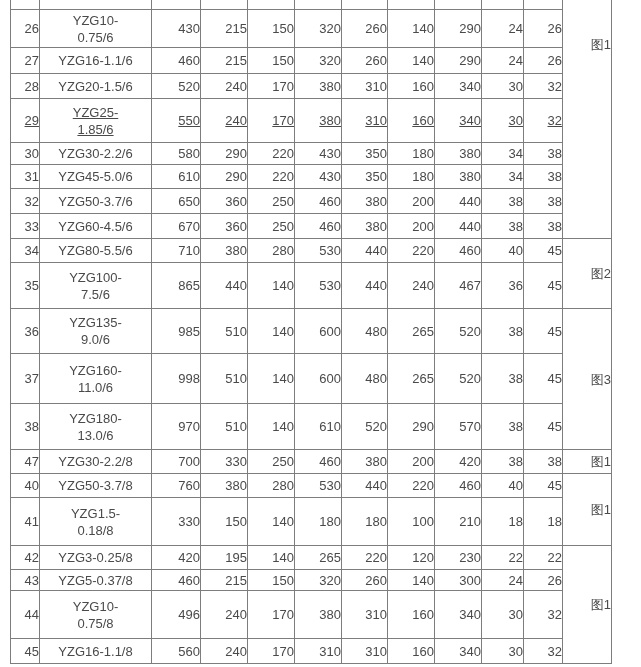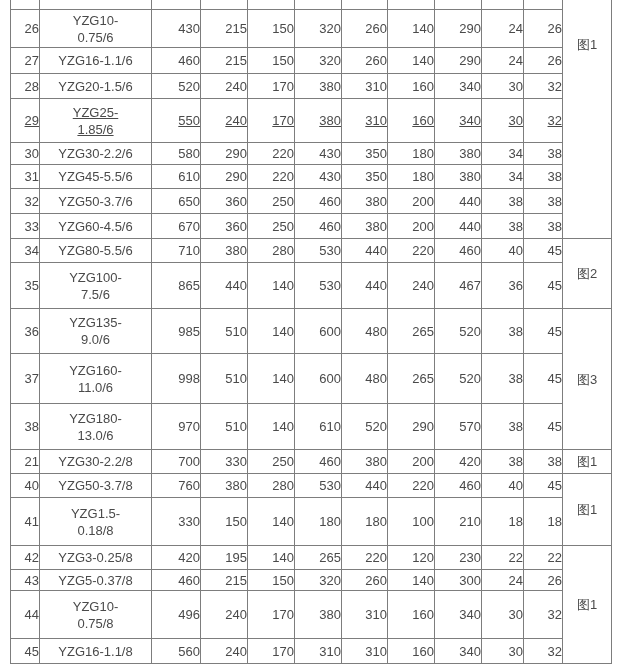--- a/index.html
+++ b/index.html
@@ -41,21 +41,21 @@
   td.model{
     text-align:center;
     white-space:pre-line;
     padding:1px 2px;
   }
   td.num{
     text-align:right;
     padding-right:5px;
   }
   td.fig{
-    text-align:center;
+    text-align:right;
   }
   td.fig.top{
     vertical-align:top;
     padding-top:36px;
   }
 </style>
 </head>
 <body style="background: rgb(255, 255, 255);">
 
 <div class="table-wrap">
@@ -151,21 +151,21 @@
           <td class="num">220</td>
           <td class="num">430</td>
           <td class="num">350</td>
           <td class="num">180</td>
           <td class="num">380</td>
           <td class="num">34</td>
           <td class="num">38</td>
         </tr>
         <tr style="height: 24px;">
           <td class="rowno">31</td>
-          <td class="model">YZG45-5.5/6</td>
+          <td class="model">YZG45-5.0/6</td>
           <td class="num">610</td>
           <td class="num">290</td>
           <td class="num">220</td>
           <td class="num">430</td>
           <td class="num">350</td>
           <td class="num">180</td>
           <td class="num">380</td>
           <td class="num">34</td>
           <td class="num">38</td>
         </tr>
@@ -260,21 +260,21 @@
           <td class="num">510</td>
           <td class="num">140</td>
           <td class="num">610</td>
           <td class="num">520</td>
           <td class="num">290</td>
           <td class="num">570</td>
           <td class="num">38</td>
           <td class="num">45</td>
         </tr>
         <tr style="height: 24px;">
-          <td class="rowno">21</td>
+          <td class="rowno">47</td>
           <td class="model">YZG30-2.2/8</td>
           <td class="num">700</td>
           <td class="num">330</td>
           <td class="num">250</td>
           <td class="num">460</td>
           <td class="num">380</td>
           <td class="num">200</td>
           <td class="num">420</td>
           <td class="num">38</td>
           <td class="num">38</td>

